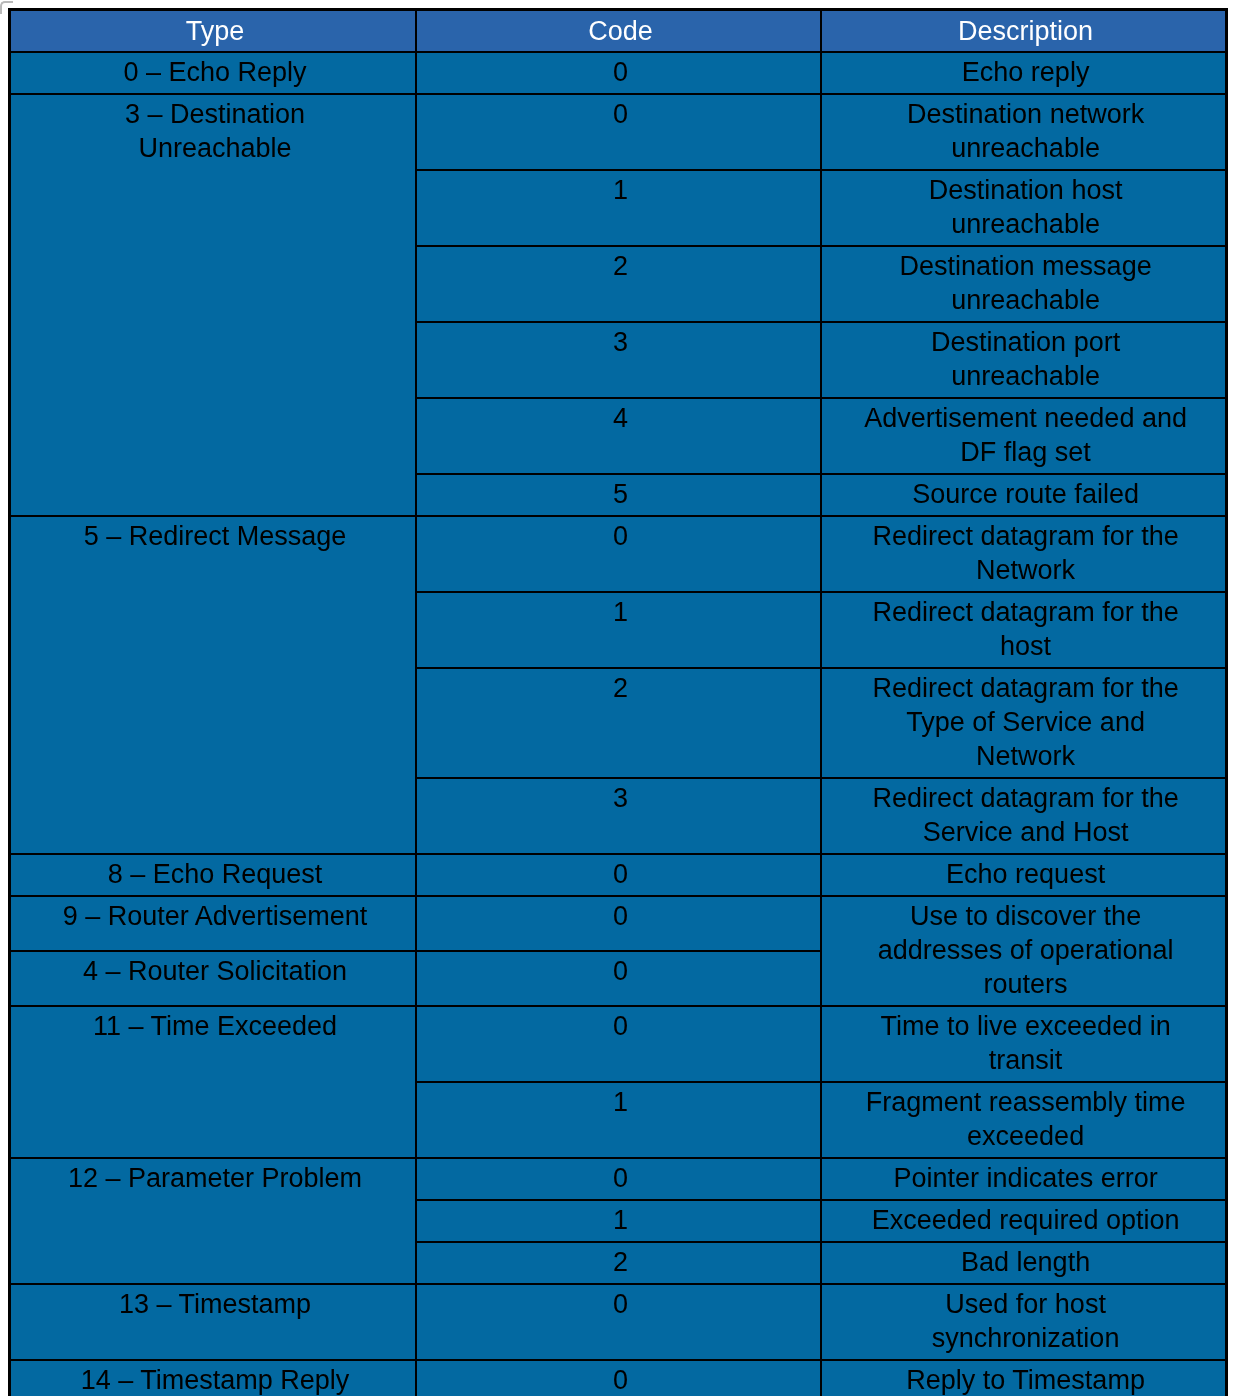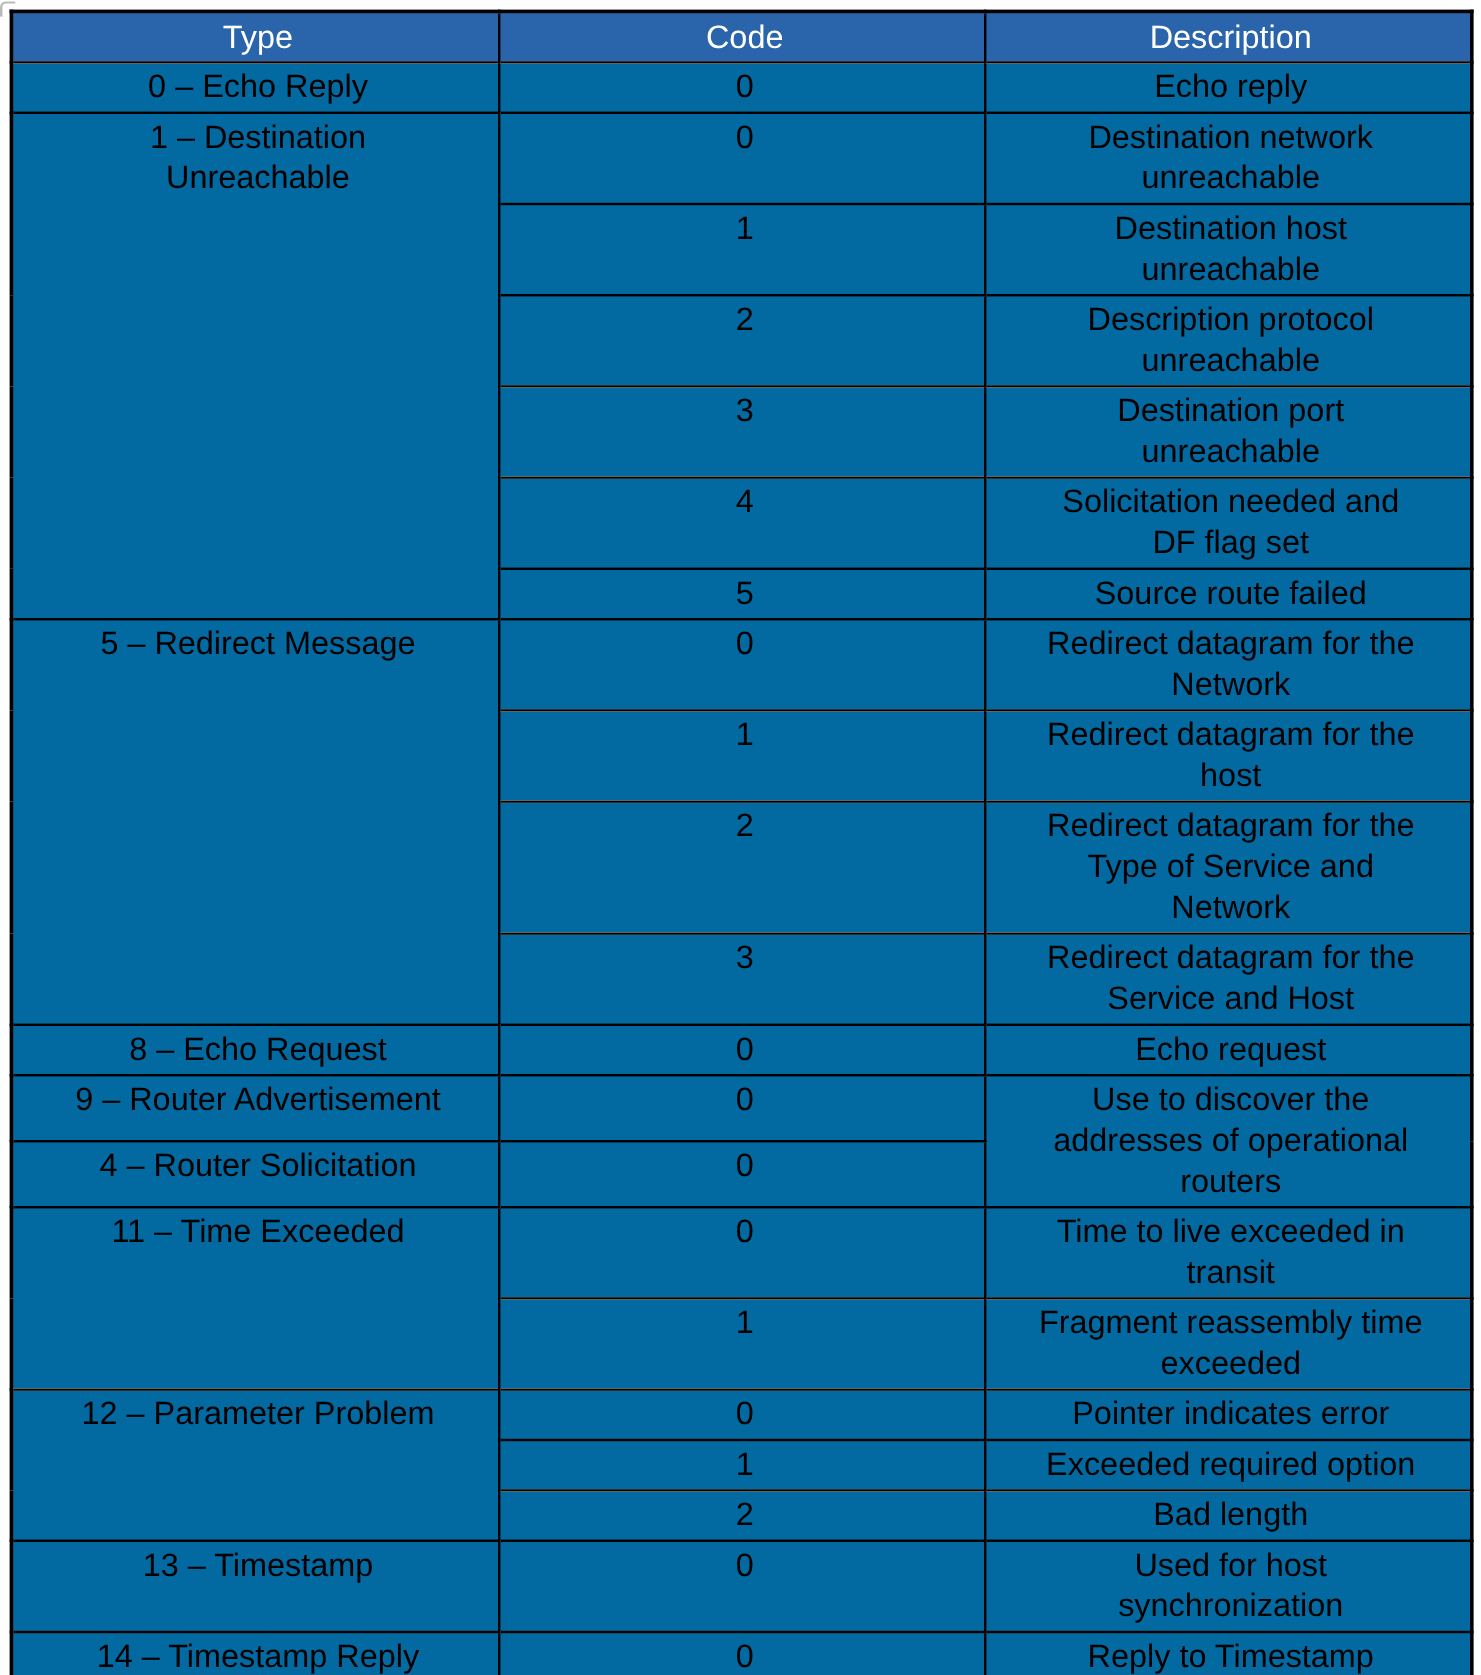--- a/index.html
+++ b/index.html
@@ -79,44 +79,44 @@
         <th>Description</th>
       </tr>
     </thead>
     <tbody id="table-body">
         <tr>
           <td>0 – Echo Reply</td>
           <td>0</td>
           <td>Echo reply</td>
         </tr>
         <tr>
-          <td rowspan="6">1 – Destination
+          <td rowspan="6">3 – Destination
 Unreachable</td>
           <td>0</td>
           <td>Destination network
 unreachable</td>
         </tr>
         <tr>
           <td>1</td>
           <td>Destination host
 unreachable</td>
         </tr>
         <tr>
           <td>2</td>
-          <td>Description protocol
+          <td>Destination message
 unreachable</td>
         </tr>
         <tr>
           <td>3</td>
           <td>Destination port
 unreachable</td>
         </tr>
         <tr>
           <td>4</td>
-          <td>Solicitation needed and
+          <td>Advertisement needed and
 DF flag set</td>
         </tr>
         <tr>
           <td>5</td>
           <td>Source route failed</td>
         </tr>
         <tr>
           <td rowspan="4">5 – Redirect Message</td>
           <td>0</td>
           <td>Redirect datagram for the

